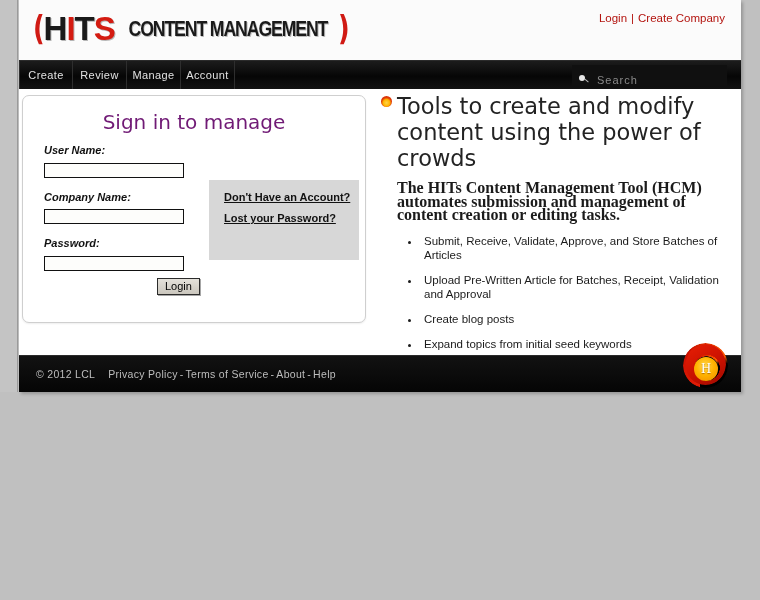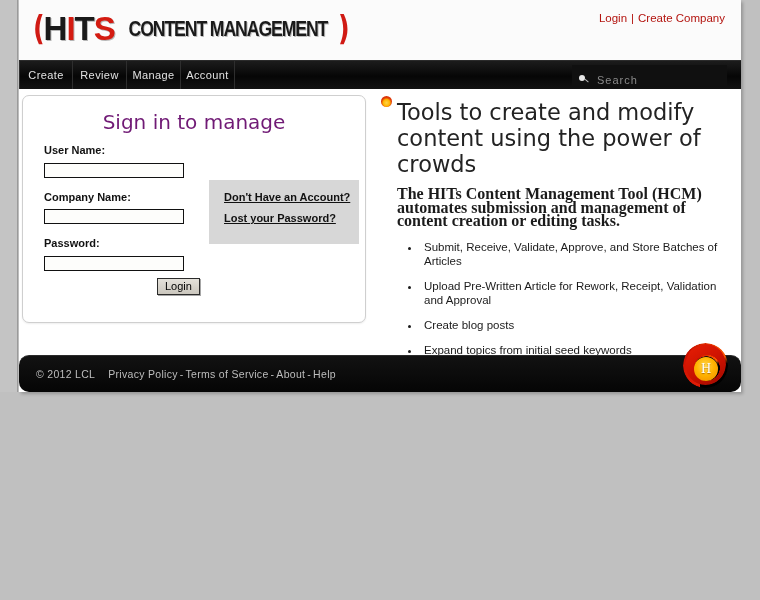--- a/index.html
+++ b/index.html
@@ -187,20 +187,21 @@
     position: absolute;
     left: 21px;
     top: 48px;
     width: 150px;
   }
   .field-label {
     font-size: 11px;
     font-weight: bold;
     color: #111;
     margin-bottom: 4px;
+    font-style: italic;
   }
   .field-input {
     width: 140px;
     height: 15px;
     border: 1px solid #111;
     background: #fdfdfb;
     font-size: 11px;
     padding: 0 2px;
     margin-bottom: 13px;
     font-family: "Liberation Sans", sans-serif;
@@ -217,21 +218,21 @@
     padding: 1px 7px 2px 7px;
     cursor: pointer;
     font-family: "Liberation Sans", sans-serif;
     box-shadow: 1px 1px 0 rgba(0,0,0,0.35);
   }
   .help-box {
     position: absolute;
     left: 186px;
     top: 84px;
     width: 150px;
-    height: 64px;
+    height: 80px;
     background: #d7d7d7;
     padding: 11px 0 0 15px;
   }
   .help-box a {
     display: block;
     font-size: 11px;
     font-weight: bold;
     color: #111;
     text-decoration: underline;
     margin-bottom: 9px;
@@ -246,21 +247,21 @@
     padding: 0 10px 0 18px;
   }
   .promo-head {
     position: relative;
     font-size: 22.5px;
     line-height: 26px;
     color: #232323;
     font-family: "DejaVu Sans", sans-serif;
     font-weight: normal;
     margin: 0 0 0 0;
-    padding-top: 10px;
+    padding-top: 4px;
   }
   .promo-bullet-icon {
     position: absolute;
     left: -16px;
     top: 7px;
     width: 11px;
     height: 11px;
     border-radius: 50%;
     background: radial-gradient(circle at 50% 62%, #ffd34a 0%, #ffb400 38%, #e03d08 58%, #d21a06 100%);
   }
@@ -286,21 +287,20 @@
     padding-left: 3px;
   }
 
   
   .footer {
     position: relative;
     height: 37px;
     background: #090909;
     background: linear-gradient(180deg,#121212 0%, #050505 100%);
     border-top: 1px solid #2a2a2a;
-    border-radius: 10px;
   }
   .footer-text {
     position: absolute;
     left: 17px;
     top: 12px;
     font-size: 10.5px;
     color: #bdbdbd;
     letter-spacing: 0.3px;
   }
   .footer-text a { color: #bdbdbd; text-decoration: none; }
@@ -405,21 +405,21 @@
       </div>
 
       <div class="promo">
         <h1 class="promo-head">
           <span class="promo-bullet-icon"></span>
           <span>Tools to create and modify content using the power of crowds</span>
         </h1>
         <div class="promo-sub">The HITs Content Management Tool (HCM) automates submission and management of content creation or editing tasks.</div>
         <ul class="promo-list">
           <li>Submit, Receive, Validate, Approve, and Store Batches of Articles</li>
-          <li>Upload Pre-Written Article for Rework, Receipt, Validation and Approval</li>
+          <li>Upload Pre-Written Article for Batches, Receipt, Validation and Approval</li>
           <li>Create blog posts</li>
           <li>Expand topics from initial seed keywords</li>
           <li>No software or hardware to install and maintain</li>
         </ul>
       </div>
 
     </div>
 
     <div class="footer">
       <div class="footer-text">

